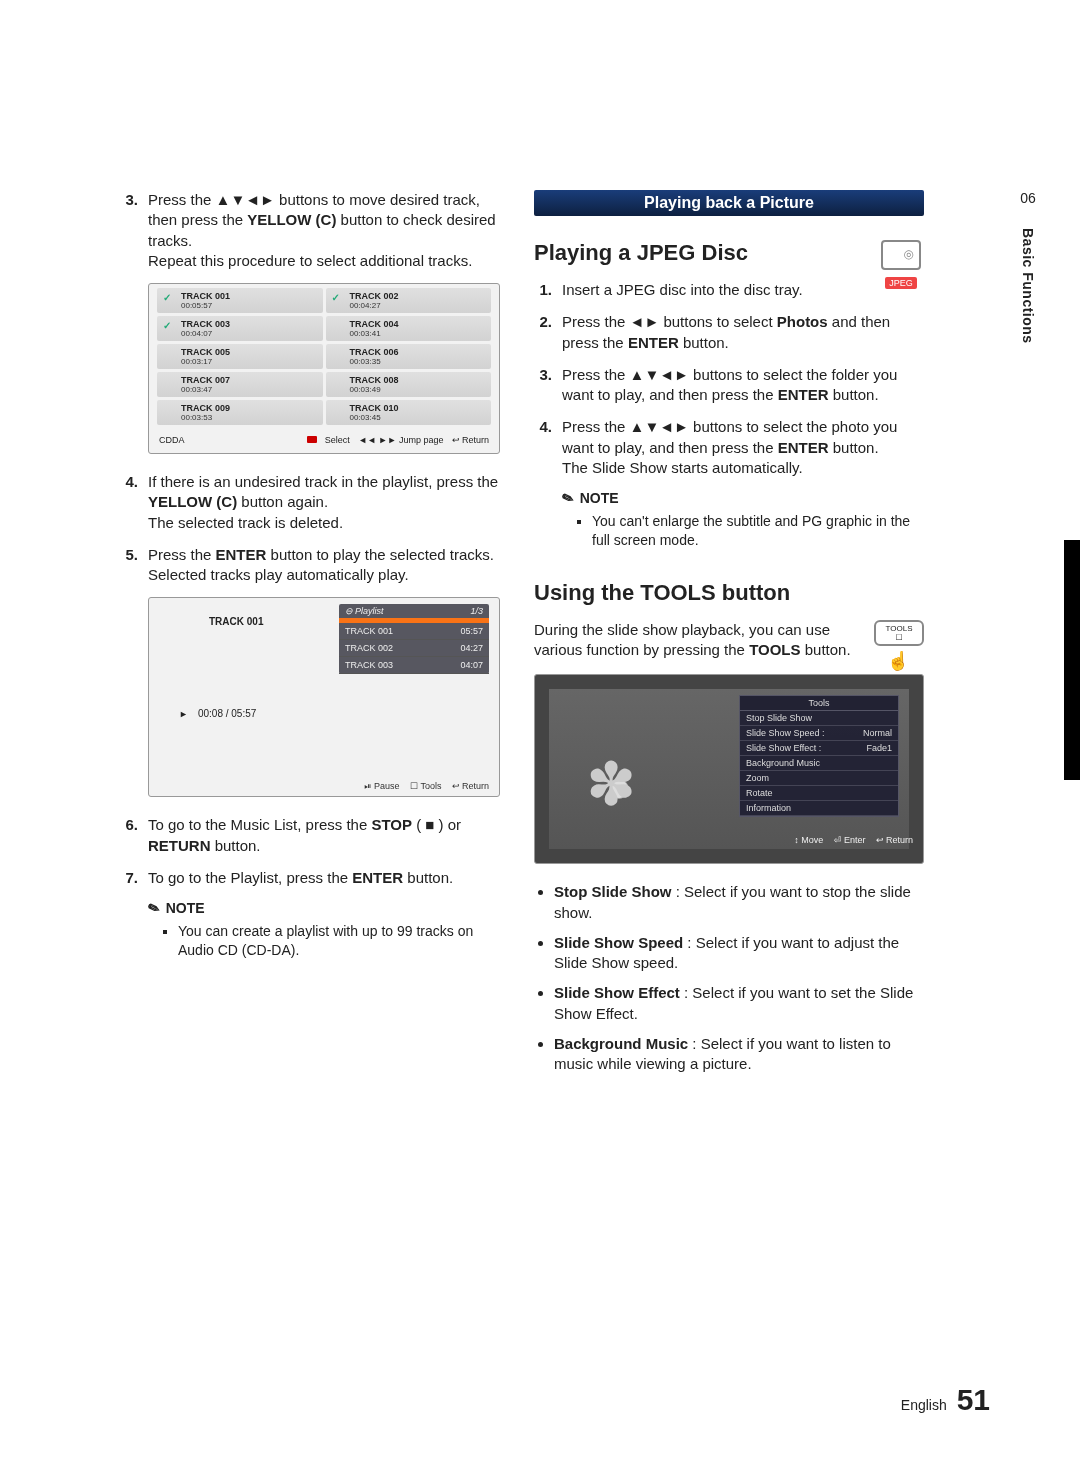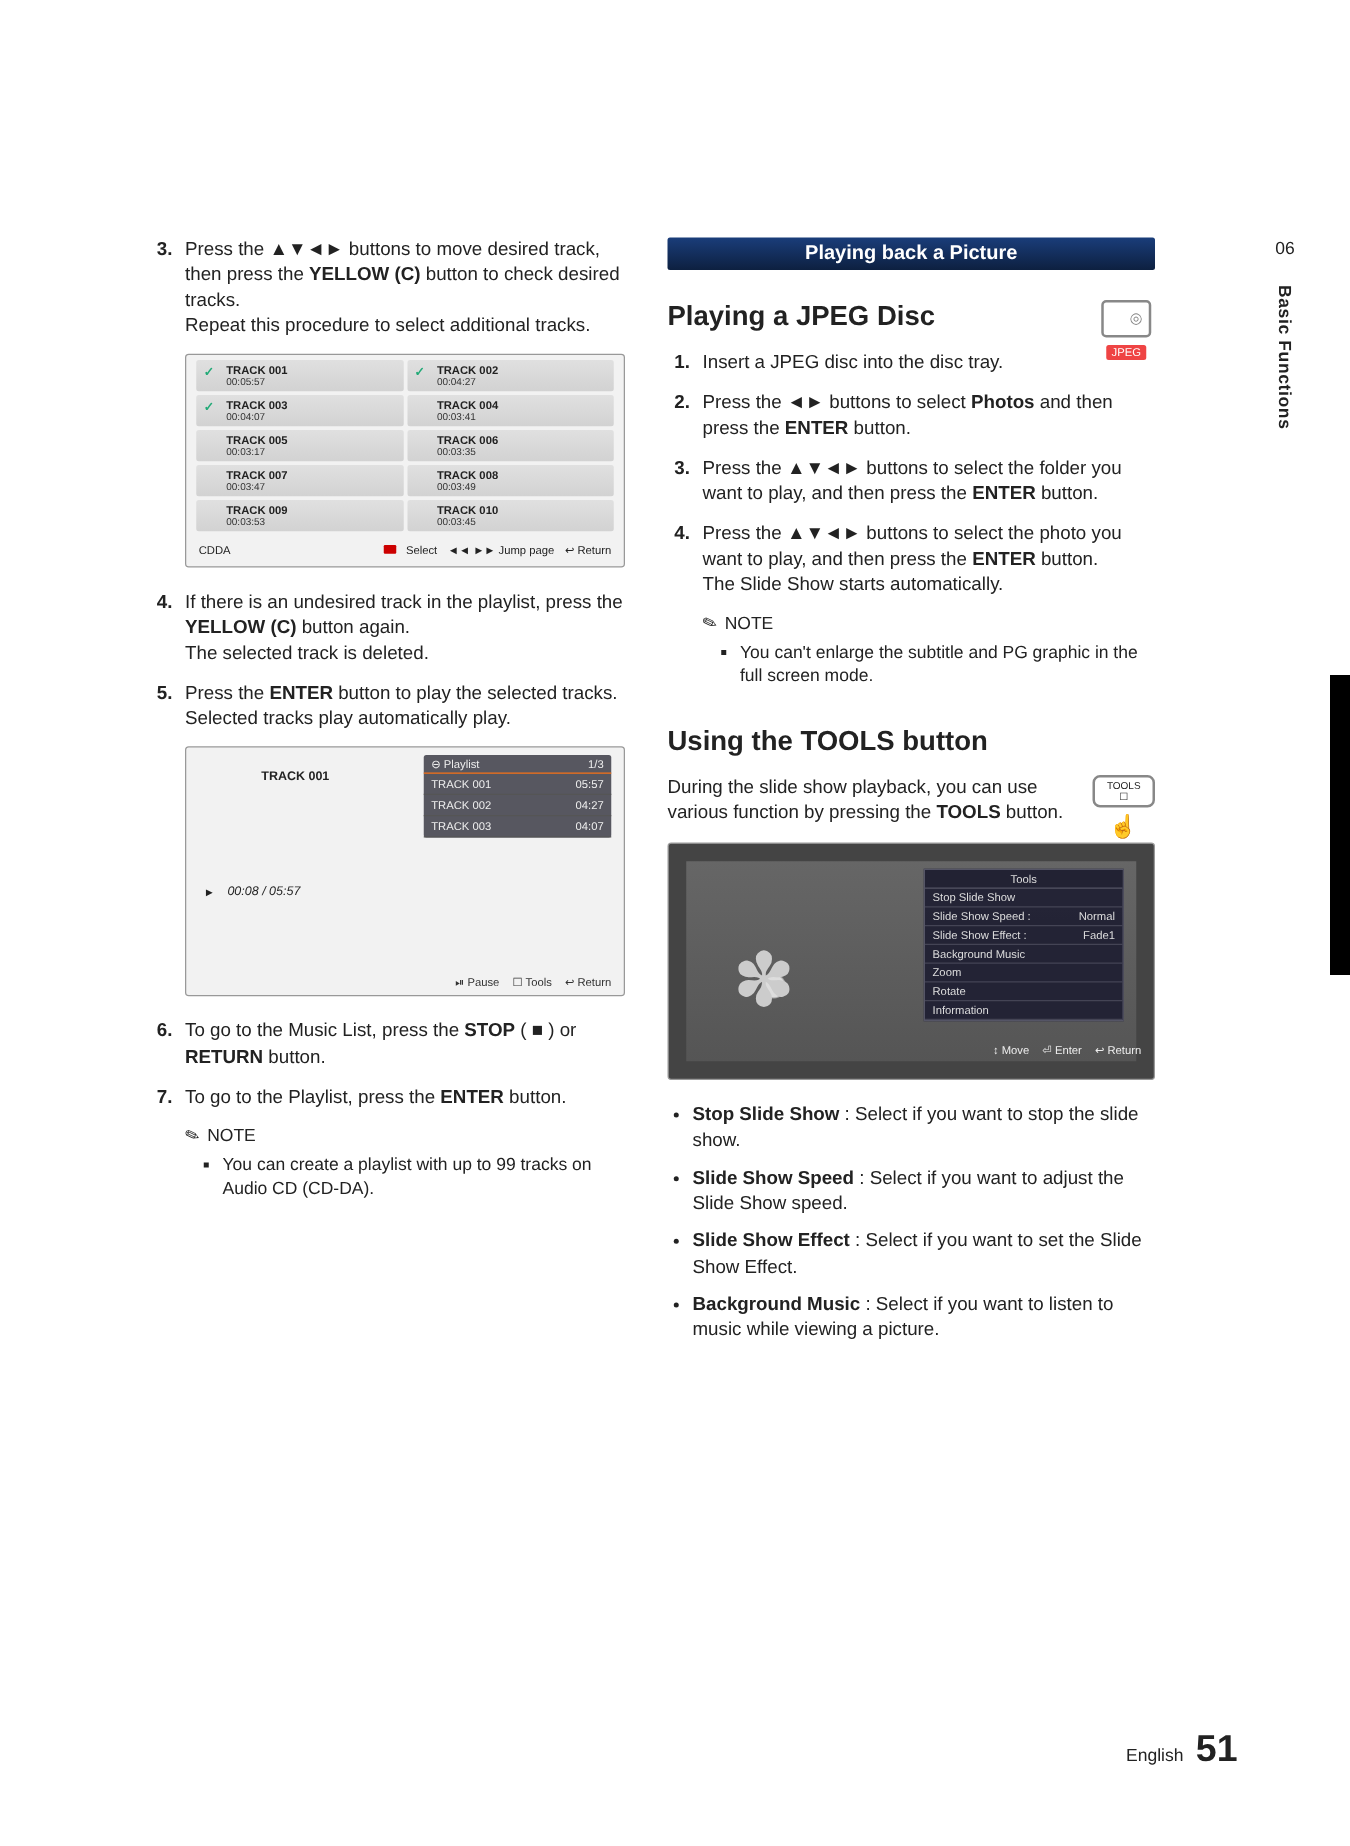--- a/index.html
+++ b/index.html
@@ -35,21 +35,21 @@
     position: absolute;
     right: 0; top: 540px;
     width: 16px; height: 240px;
     background: #000;
   }
 
   .ol-item { display: flex; gap: 10px; font-size: 15px; line-height: 1.35; margin-bottom: 12px; }
   .ol-item .n { font-weight: bold; min-width: 18px; text-align: right; }
   .ol-item .t { flex: 1; }
 
-  .note-head { display: flex; align-items: center; gap: 6px; font-size: 14px; font-weight: normal; margin: 4px 0 6px 28px; }
+  .note-head { display: flex; align-items: center; gap: 6px; font-size: 14px; font-weight: bold; margin: 4px 0 6px 28px; }
   .note-icon::before { content: "✎"; transform: rotate(-20deg); display:inline-block; }
   .note-list { list-style: square; margin-left: 58px; font-size: 14px; line-height: 1.35; }
 
   .screenshot {
     margin: 10px 0 18px 28px;
     border: 1px solid #999; border-radius: 3px;
     background: #f2f2f2;
     font-size: 10px;
     overflow: hidden;
   }
@@ -59,24 +59,24 @@
   .tcell { background: linear-gradient(#e0e0e0,#d2d2d2); border-radius: 2px; padding: 3px 6px 3px 24px; position: relative; }
   .tcell .chk { position: absolute; left: 6px; top: 4px; color: #2a7; font-weight: bold; }
   .tcell .tname { font-weight: bold; font-size: 9px; }
   .tcell .tdur { font-size: 8px; color: #333; }
   .ss1-bot { display: flex; justify-content: space-between; padding: 4px 10px 8px; font-size: 9px; }
   .ss1-bot .rt span { margin-left: 6px; }
   .c-badge { display:inline-block; width:10px; height:7px; background:#c00; border-radius:1px; margin-right:2px; }
 
   .ss2 { position: relative; height: 200px; }
   .ss2 .pl-name { position:absolute; left:60px; top:18px; font-size:10px; font-weight:bold; }
-  .ss2 .timebar { position:absolute; left:14px; top:110px; font-size:10px; display:flex; align-items:center; gap:10px;font-style:italic; }
+  .ss2 .timebar { position:absolute; left:30px; top:110px; font-size:10px; display:flex; align-items:center; gap:10px; }
   .ss2 .timebar::before { content:"►"; font-size:9px; }
   .ss2 .plbox { position:absolute; right:10px; top:6px; width:150px; background: rgba(60,60,70,0.85); color:#eee; border-radius:2px; }
-  .ss2 .plbox .hd { display:flex; justify-content:space-between; font-size:9px; padding:2px 6px; border-bottom:1px solid #f97316; }
+  .ss2 .plbox .hd { display:flex; justify-content:space-between; font-size:9px; padding:2px 6px; border-bottom:5px solid #f97316;font-style:italic; }
   .ss2 .plbox .row { display:flex; justify-content:space-between; font-size:9px; padding:3px 6px; border-bottom:1px solid #555; }
   .ss2 .bot { position:absolute; bottom:4px; right:10px; font-size:9px; color:#333; }
   .ss2 .bot span { margin-left:8px; }
 
   .section-bar {
     background: linear-gradient(#1a3d7a,#0d2040);
     color: #fff; font-weight: bold; text-align: center;
     padding: 4px 0; font-size: 16px; border-radius: 2px;
     margin-bottom: 24px;
   }

